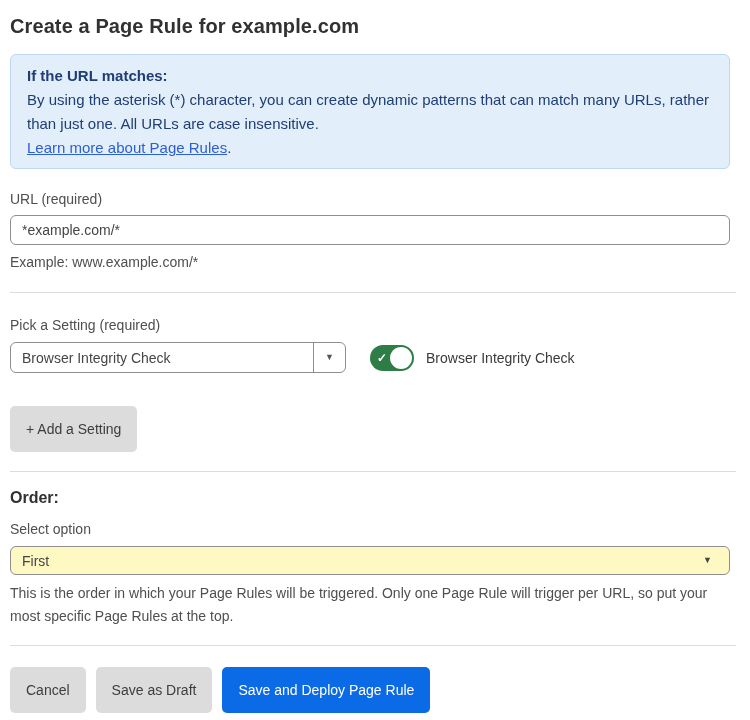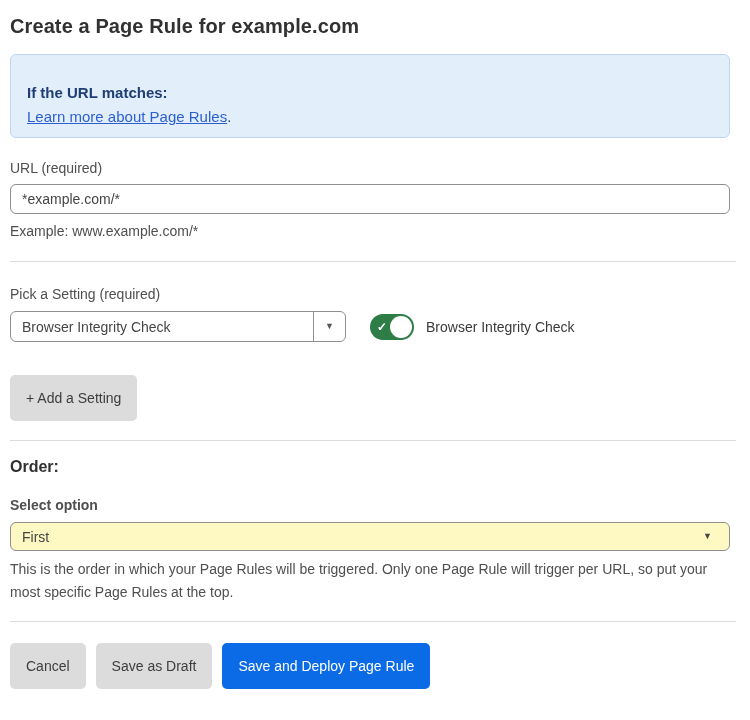--- a/index.html
+++ b/index.html
@@ -15,21 +15,21 @@
   h1.title {
     font-size: 20px; font-weight: 700; color: #313131;
     line-height: 26px; letter-spacing: 0.1px;
   }
 
   .info-box {
     margin-top: 15px;
     background: #e3eefb;
     border: 1px solid #bdd8f2;
     border-radius: 6px;
-    padding: 26px 16px 8px 16px;
+    padding: 9px 16px 8px 16px;
     font-size: 15px; line-height: 24px;
     color: #1e3e74;
     width: 720px;
   }
   .info-heading { font-weight: 700; }
   .info-link { color: #2b5fd3; text-decoration: underline; cursor: pointer; }
   .info-link-suffix { color: #1e3e74; }
 
   .field-label { font-size: 14px; color: #4f4f4f; line-height: 18px; }
   .mt-url-label { margin-top: 21px; }
@@ -49,21 +49,21 @@
 
   .divider { border: none; border-top: 1px solid #dcdcdc; width: 726px; }
   .div-1 { margin-top: 18px; }
   .div-2 { margin-top: 19px; }
   .div-3 { margin-top: 17px; }
 
   h2.section-heading { font-size: 16px; font-weight: 700; color: #313131; line-height: 20px; }
   .mt-settings { margin-top: 18px; }
   .mt-order { margin-top: 16px; }
   .mt-pick { margin-top: 23px; }
-  .mt-select-option { margin-top: 19px; font-weight: bold; }
+  .mt-select-option { margin-top: 12px; }
 
   .setting-row { margin-top: 8px; display: flex; align-items: center; }
   .dropdown {
     width: 336px; height: 31px;
     border: 1px solid #8e8e8e; border-radius: 6px;
     display: flex; align-items: stretch;
     background: #ffffff; cursor: pointer;
   }
   .dropdown-value {
     flex: 1; display: flex; align-items: center;
@@ -125,20 +125,21 @@
 </style>
 </head>
 <body>
 
 <div class="page">
 
   <h1 class="title">Create a Page Rule for example.com</h1>
 
   <div class="info-box">
     <div class="info-heading">If the URL matches:</div>
+    <div class="info-body">By using the asterisk (*) character, you can create dynamic patterns that can match many URLs, rather than just one. All URLs are case insensitive.</div>
     <div class="info-link-line"><a class="info-link" href="#">Learn more about Page Rules</a><span class="info-link-suffix">.</span></div>
   </div>
 
   <div class="field-label mt-url-label">URL (required)</div>
   <input type="text" class="text-input" value="*example.com/*" style="">
   <div class="field-help">Example: www.example.com/*</div>
 
   <hr class="divider div-1">
 
 

